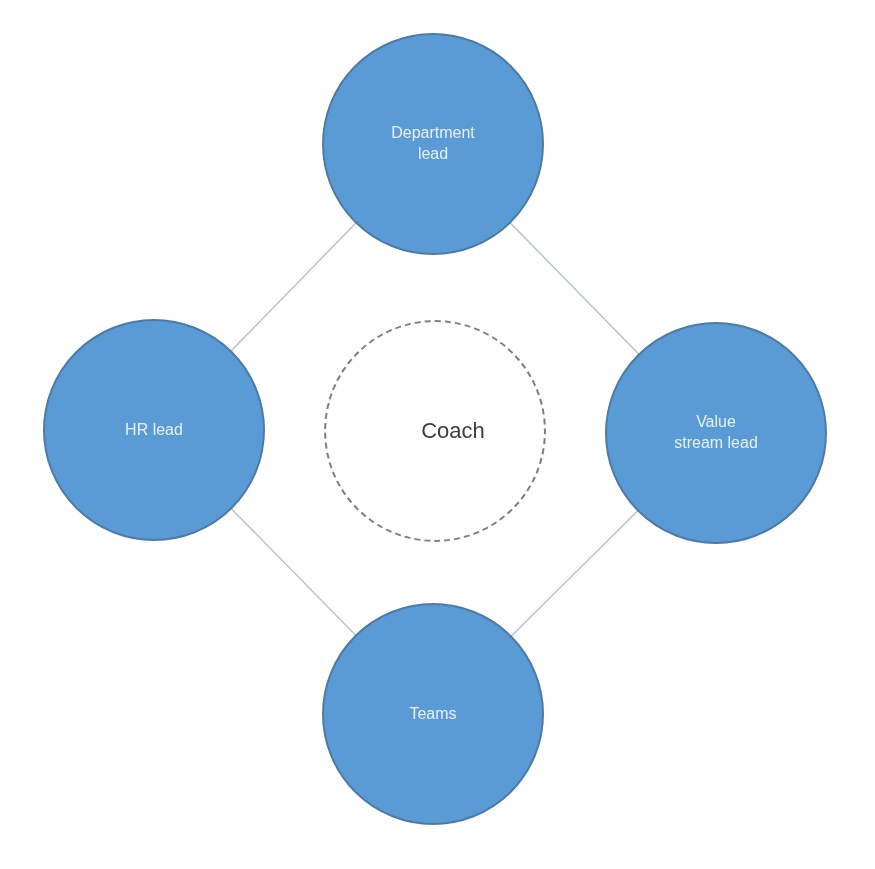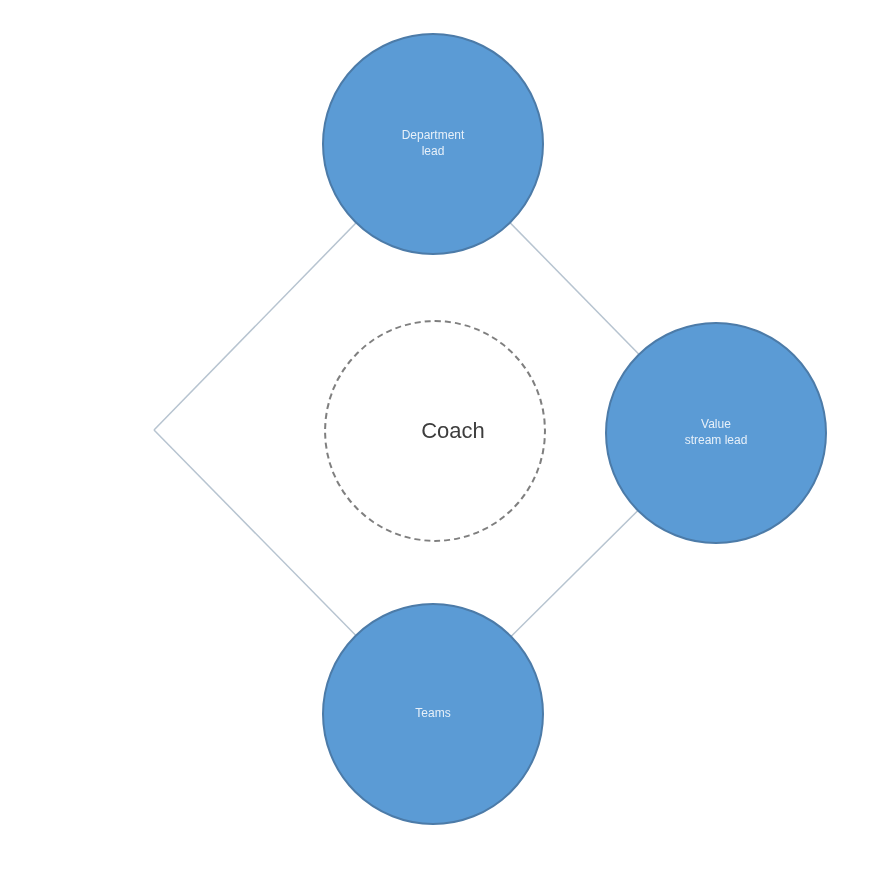--- a/index.html
+++ b/index.html
@@ -41,21 +41,21 @@
     align-items: center;
     justify-content: center;
     text-align: center;
   }
   .node.outer {
     background: var(--node-fill);
     border: 2px solid var(--node-border);
   }
   .node.outer .label {
     color: var(--node-text);
-    font-size: 12px;
+    font-size: 16px;
     line-height: 1.3;
     white-space: pre-line;
   }
   .node.center {
     background: transparent;
     border: 2px dashed var(--center-border);
   }
   .node.center .label {
     color: var(--center-text);
     font-size: 22px;
@@ -80,20 +80,23 @@
     <line class="connector" x1="433" y1="144" x2="716" y2="433"></line>
     <line class="connector" x1="154" y1="430" x2="433" y2="714"></line>
     <line class="connector" x1="716" y1="433" x2="433" y2="714"></line>
   </svg>
 
   <div class="node outer pos-top">
     <span class="label">Department
 lead</span>
   </div>
 
+  <div class="node outer pos-left">
+    <span class="label">HR lead</span>
+  </div>
 
   <div class="node outer pos-bottom">
     <span class="label">Teams</span>
   </div>
 
   <div class="node outer pos-right">
     <span class="label">Value
 stream lead</span>
   </div>
 

